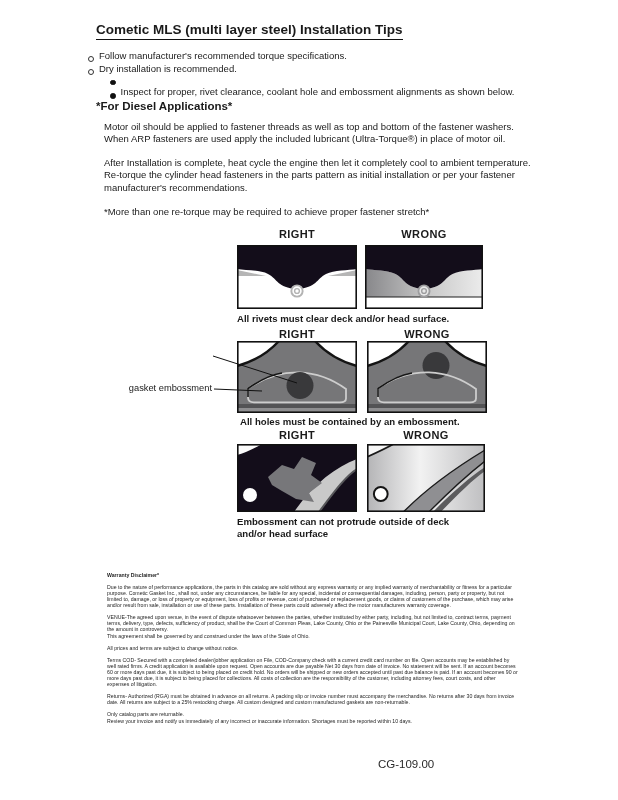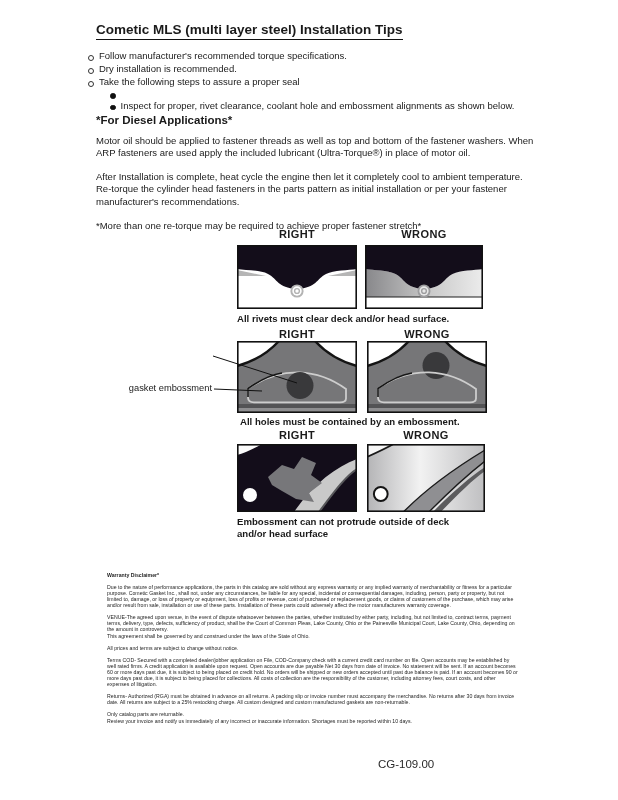--- a/index.html
+++ b/index.html
@@ -3,30 +3,30 @@
 <meta charset="utf-8">
 <style>
   html,body{margin:0;padding:0;background:#ffffff;}
   .page{position:relative;width:618px;height:800px;background:#ffffff;
         font-family:"Liberation Sans",sans-serif;color:#1a1a1a;overflow:hidden;}
 
   
   .tips{position:absolute;left:88px;top:20px;width:460px;}
   .title{display:inline-block;margin:0 0 9px 8px;font-size:13.5px;font-weight:bold;
          border-bottom:1.6px solid #111;padding-bottom:2px;}
-  .brow{display:flex;align-items:center;font-size:9.5px;line-height:13.2px;}
+  .brow{display:flex;align-items:flex-end;font-size:9.5px;line-height:13.2px;}
   .bdot{flex:0 0 auto;width:4px;height:4px;border-radius:50%;border:1px solid #333;
         margin:4px 5px 0 0;background:transparent;}
   .brow.sub{margin-left:22px;}
   .brow.sub .bdot{width:3.5px;height:3.5px;background:#111;border-color:#111;margin-top:4.5px;}
 
   
-  .diesel{position:absolute;left:96px;top:114px;width:444px;font-size:9.5px;line-height:12.6px;}
+  .diesel{position:absolute;left:96px;top:100px;width:444px;font-size:9.5px;line-height:12.6px;}
   .diesel h2{font-size:11.5px;margin:0 0 8px 0;}
-  .diesel p{margin:0 0 11px 0;}
+  .diesel p{margin:0 0 11px 8px;}
 
   
   .dlabel{position:absolute;font-size:11px;font-weight:bold;text-align:center;letter-spacing:.4px;}
   .dbox{position:absolute;}
   .dbox svg{display:block;width:100%;height:100%;}
   .dcaption{position:absolute;font-size:9.6px;font-weight:bold;line-height:12px;}
   .sidelabel{position:absolute;font-size:9.3px;line-height:11.5px;text-align:right;}
   .leaders{position:absolute;left:0;top:0;width:618px;height:800px;pointer-events:none;}
 
   
@@ -46,24 +46,20 @@
 
   <div class="tips">
     <h1 class="title">Cometic MLS (multi layer steel) Installation Tips</h1>
     <div class="brow">
       <span class="bdot"></span>
       <span>Follow manufacturer's recommended torque specifications.</span>
     </div>
     <div class="brow">
       <span class="bdot"></span>
       <span>Dry installation is recommended.</span>
-    </div>
-    <div class="brow">
-      <span class="bdot"></span>
-      <span>Take the following steps to assure a proper seal</span>
     </div>
     <div class="brow sub">
       <span class="bdot"></span>
     </div>
     <div class="brow sub">
       <span class="bdot"></span>
       <span>Inspect for proper, rivet clearance, coolant hole and embossment alignments as shown below.</span>
     </div>
   </div>
 

